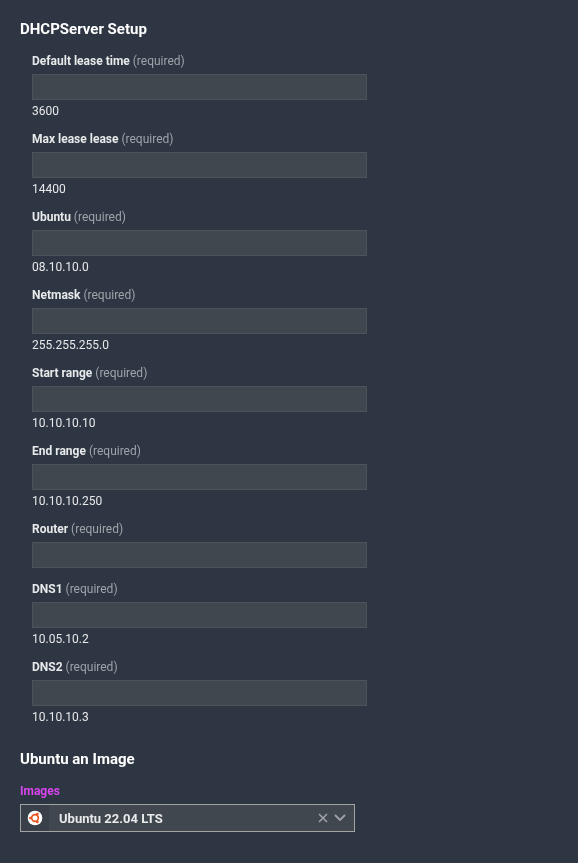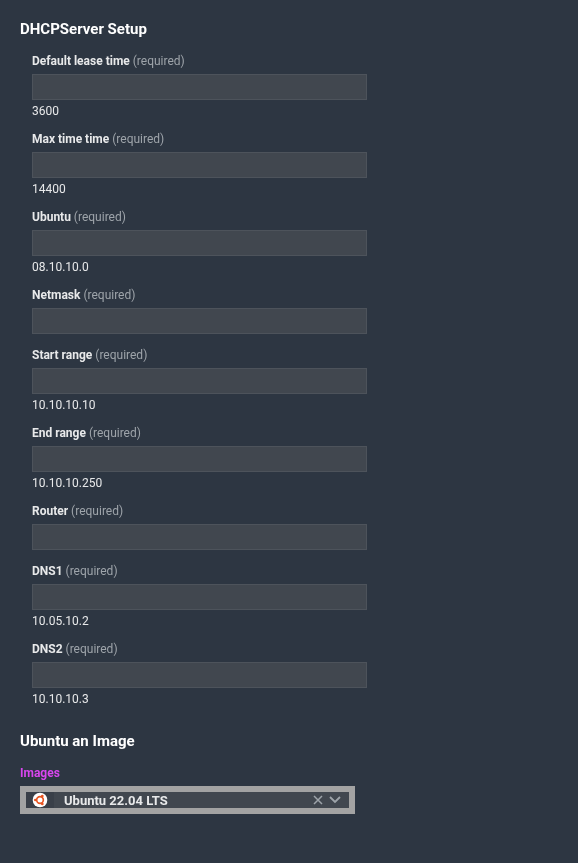--- a/index.html
+++ b/index.html
@@ -66,21 +66,21 @@
       font-size: 12px;
       font-weight: 700;
       color: #d946ef;
       margin-bottom: 6px;
       display: block;
     }
     .select-wrapper {
       width: 335px;
       height: 28px;
       background-color: #41474f;
-      border: 6px solid #a3a3a3;
+      border: 1px solid #a3a3a3;
       display: flex;
       align-items: center;
       position: relative;
     }
     .select-icon-box {
       width: 28px;
       height: 100%;
       display: flex;
       align-items: center;
       justify-content: center;
@@ -118,39 +118,40 @@
 <div class="form-field">
   <label class="field-label">
     <span class="label-text">Default lease time</span><span class="required-text"> (required)</span>
   </label>
   <input type="text" class="text-input" style="">
   <div class="helper-text">3600</div>
 </div>
 
 <div class="form-field">
   <label class="field-label">
-    <span class="label-text">Max time time</span><span class="required-text"> (required)</span>
+    <span class="label-text">Max lease lease</span><span class="required-text"> (required)</span>
   </label>
   <input type="text" class="text-input" style="">
   <div class="helper-text">14400</div>
 </div>
 
 <div class="form-field">
   <label class="field-label">
     <span class="label-text">Ubuntu</span><span class="required-text"> (required)</span>
   </label>
   <input type="text" class="text-input" style="">
   <div class="helper-text">08.10.10.0</div>
 </div>
 
 <div class="form-field">
   <label class="field-label">
     <span class="label-text">Netmask</span><span class="required-text"> (required)</span>
   </label>
   <input type="text" class="text-input" style="">
+  <div class="helper-text">255.255.255.0</div>
 </div>
 
 <div class="form-field">
   <label class="field-label">
     <span class="label-text">Start range</span><span class="required-text"> (required)</span>
   </label>
   <input type="text" class="text-input" style="">
   <div class="helper-text">10.10.10.10</div>
 </div>
 

